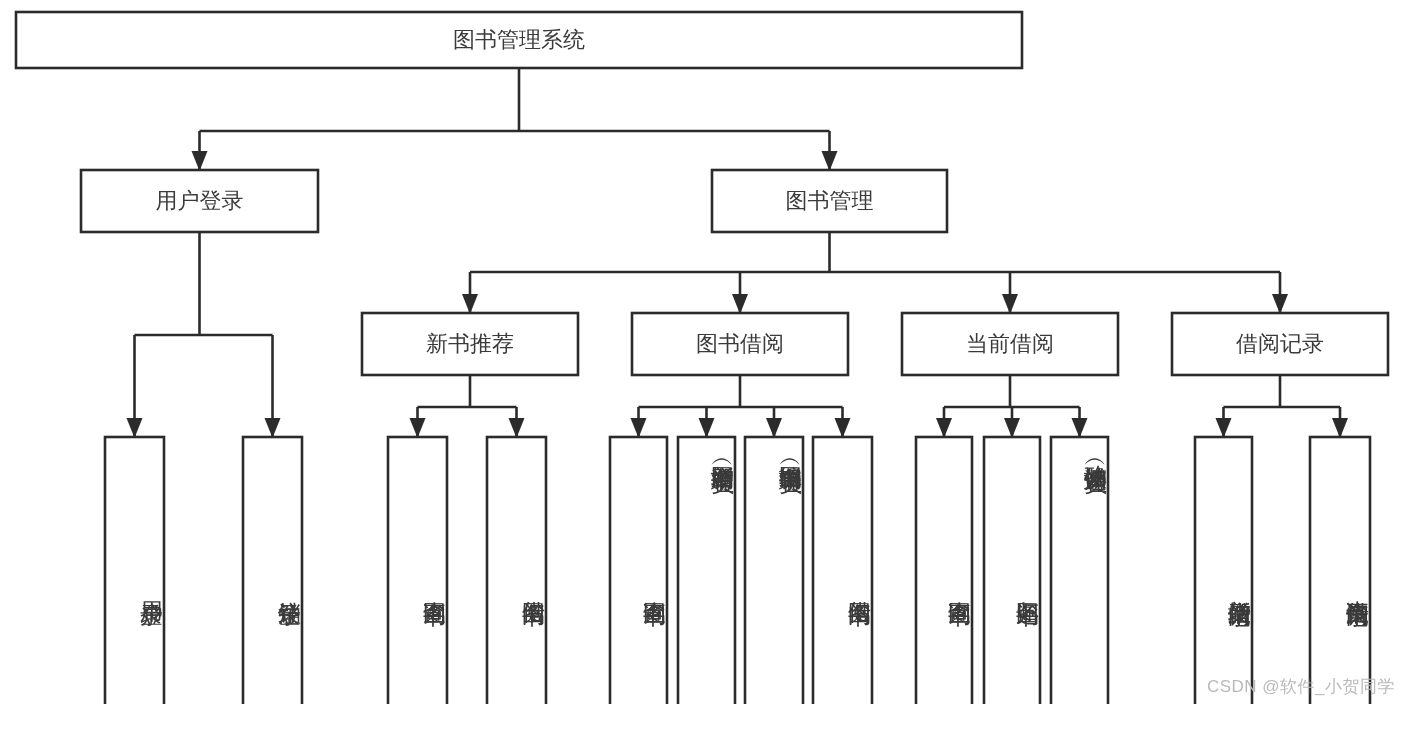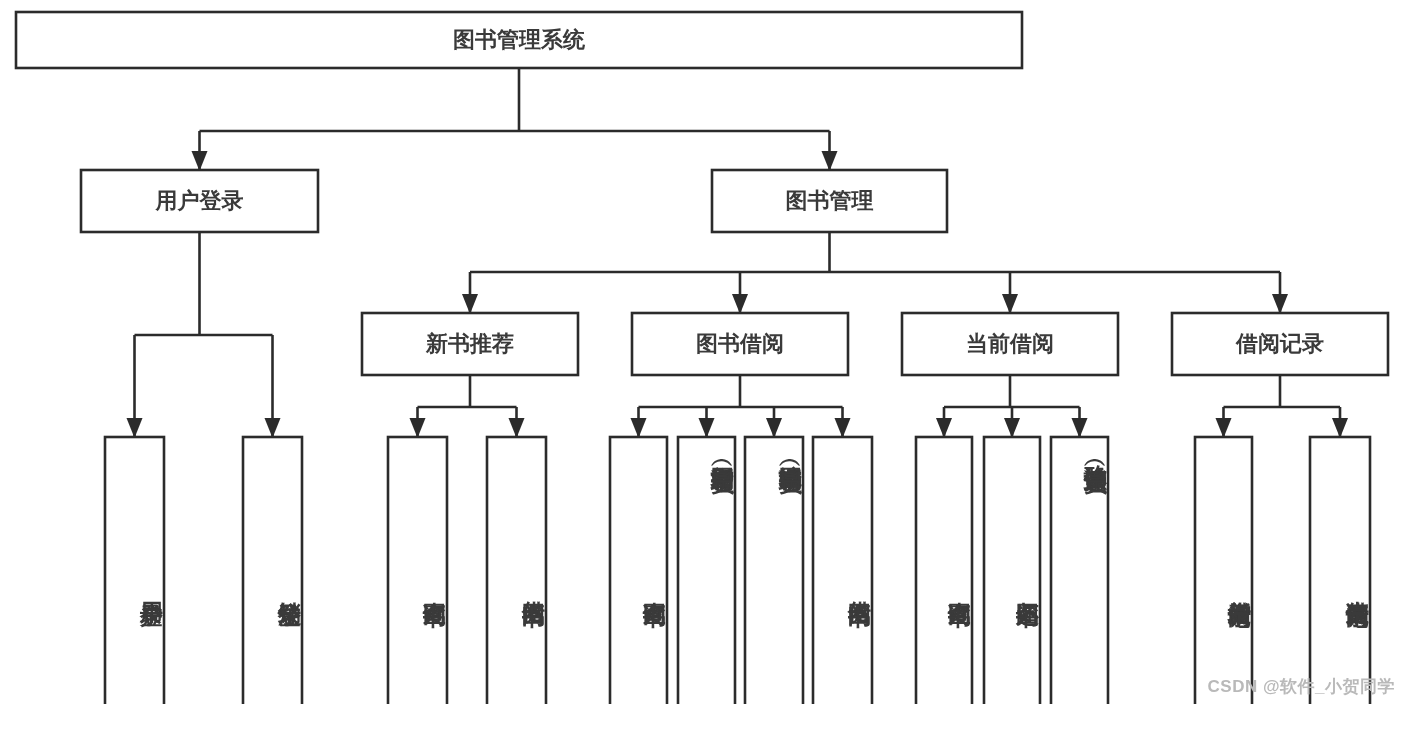--- a/index.html
+++ b/index.html
@@ -9,21 +9,20 @@
   }
   body {
     font-family: "Liberation Sans", "DejaVu Sans", sans-serif;
   }
   #diagram-root {
     position: relative;
     width: 1405px;
     height: 704px;
     background: #ffffff;
     overflow: hidden;
-    font-weight: bold;
   }
   svg#tree-svg {
     position: absolute;
     left: 0;
     top: 0;
     width: 1405px;
     height: 747px;
   }
   .node-box {
     fill: #ffffff;

